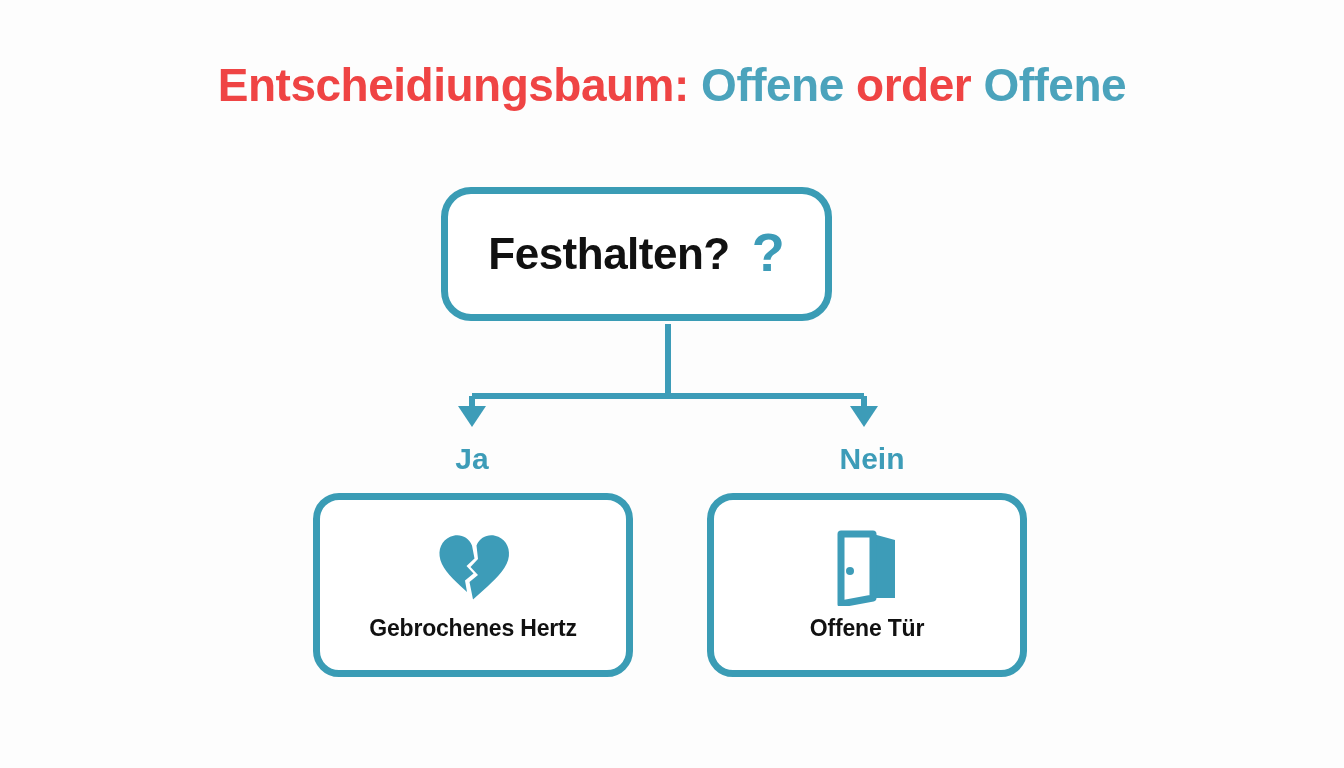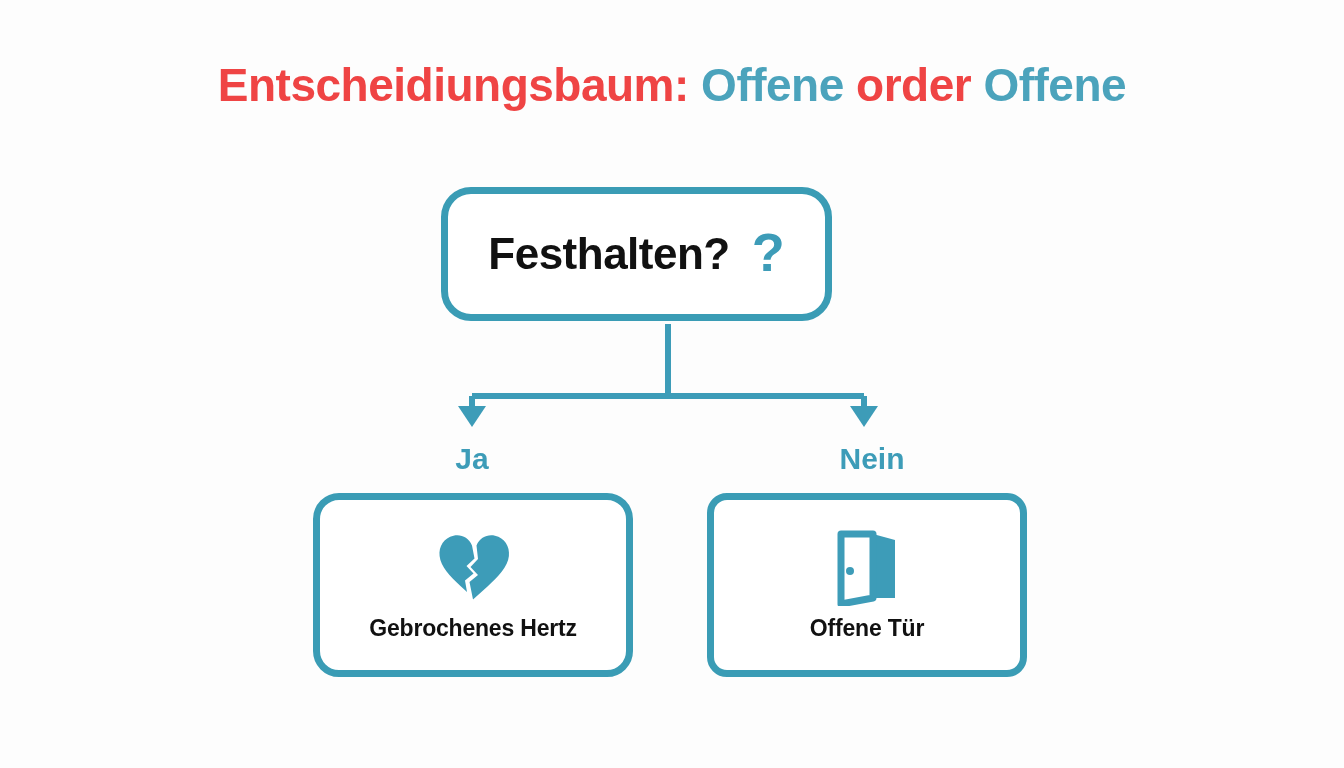--- a/index.html
+++ b/index.html
@@ -87,21 +87,21 @@
 
   .node-leaf {
     width: 320px;
     height: 184px;
     top: 493px;
     flex-direction: column;
     justify-content: center;
     gap: 12px;
   }
   .node-leaf-left  { left: 313px; }
-  .node-leaf-right { left: 707px; border-radius: 20px; }
+  .node-leaf-right { left: 707px; }
 
   .leaf-icon {
     width: 74px;
     height: 74px;
     display: flex;
     align-items: center;
     justify-content: center;
   }
   .leaf-icon svg { display: block; }
 

